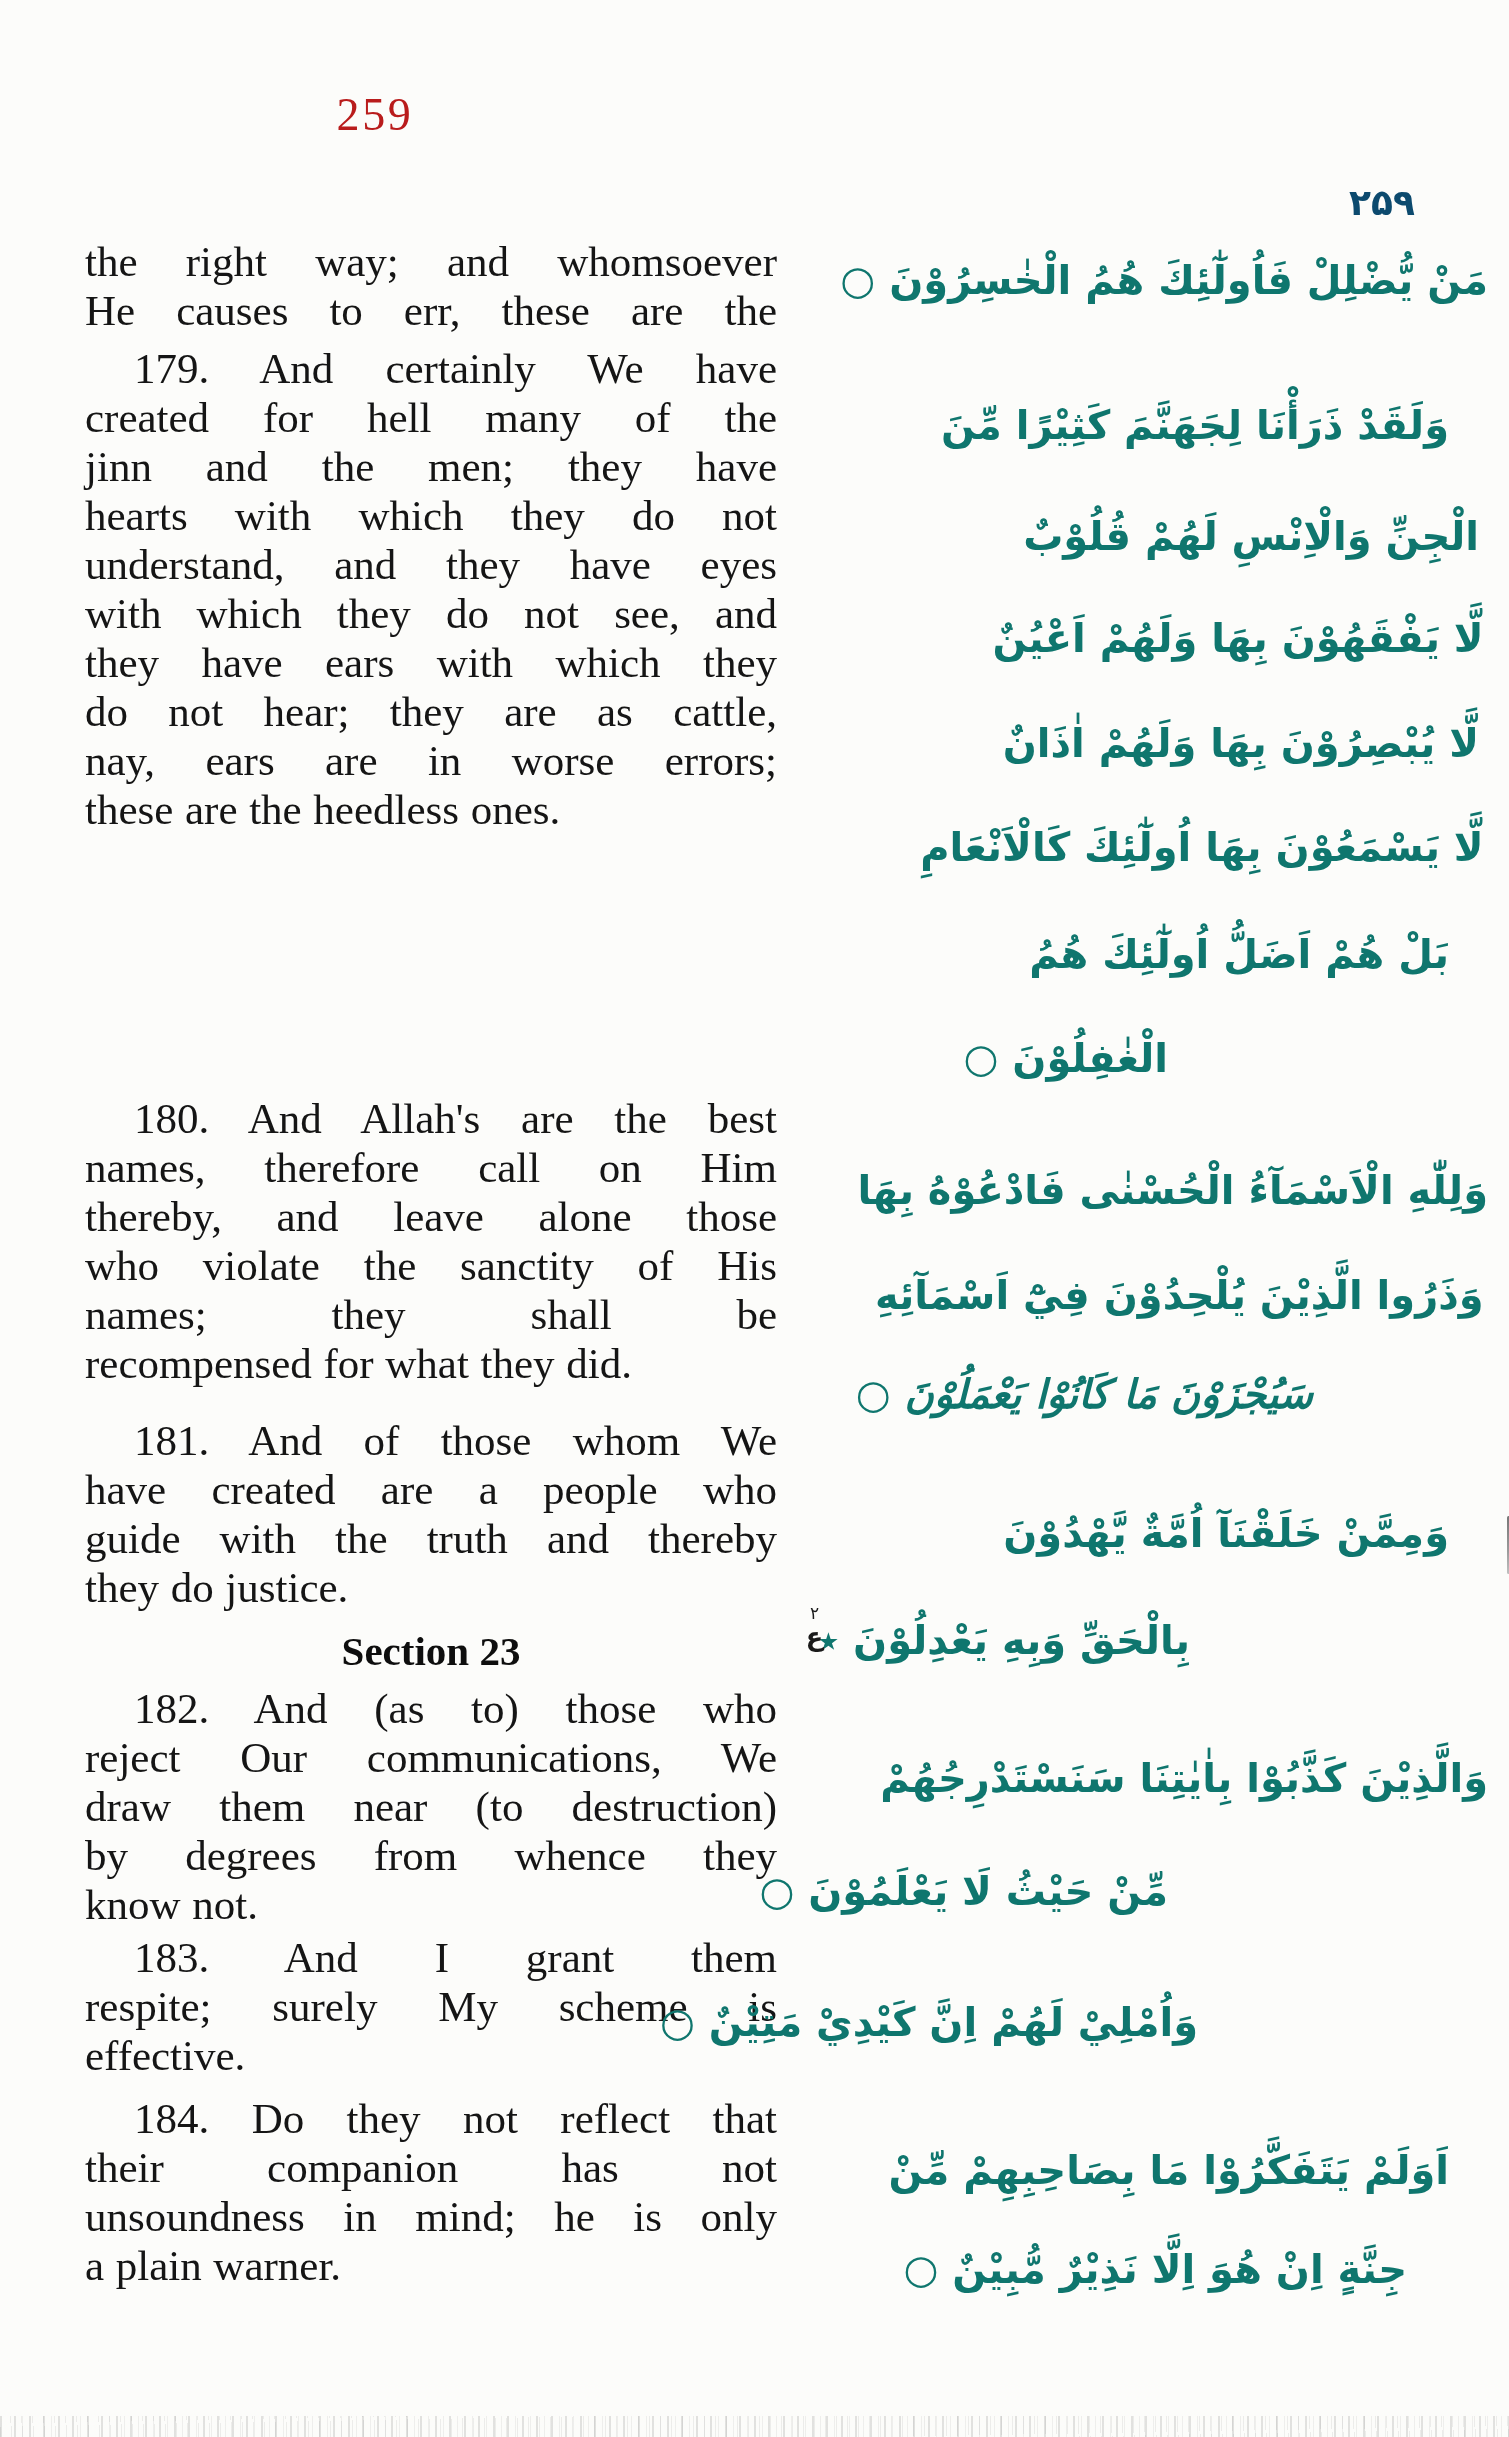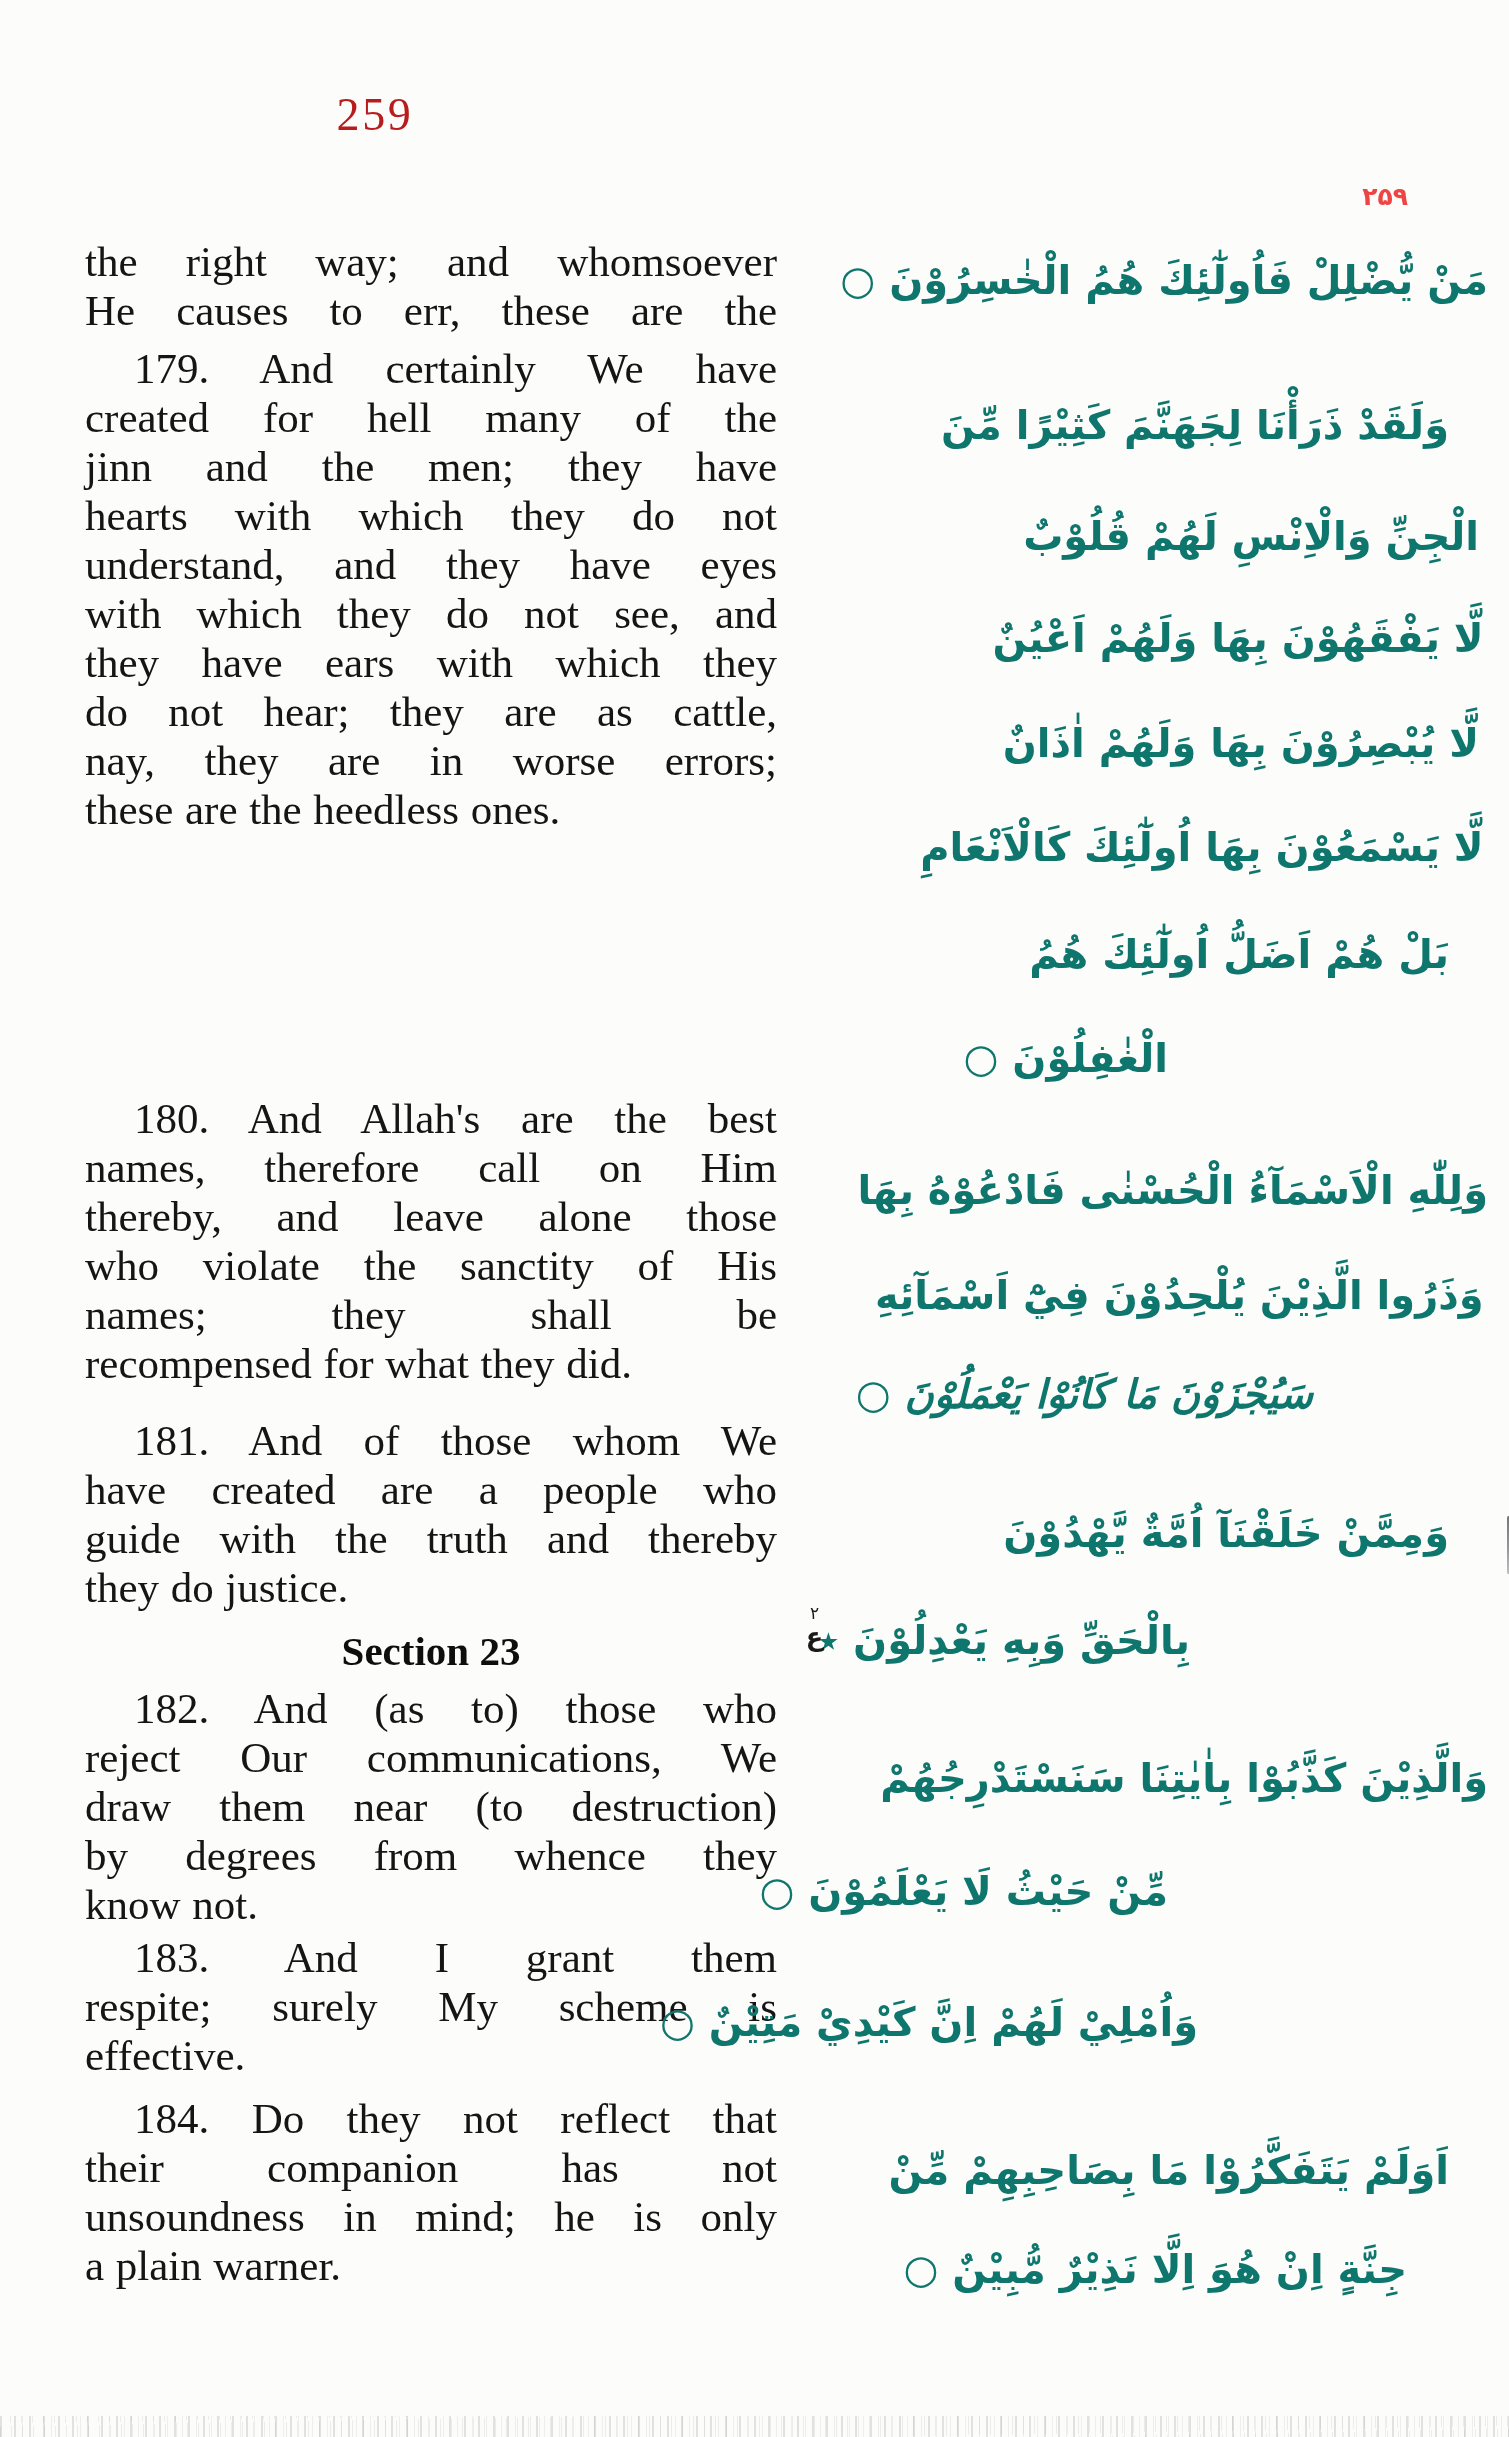--- a/index.html
+++ b/index.html
@@ -15,23 +15,23 @@
 
   
   .page-number-latin {
     position:absolute; top:88px; left:0; width:750px;
     text-align:center;
     font-size:46px; letter-spacing:2.6px;
     font-family:"Liberation Serif", serif;
     color:#b91c1c;
   }
   .page-number-arabic {
-    position:absolute; top:182px; right:102px;
+    position:absolute; top:182px; right:95px;
     font-family:"DejaVu Sans", sans-serif;
-    font-weight:700; font-size:25px; color:#ef4444;
+    font-weight:700; font-size:36px; color:#0c4a6e;
     direction:rtl;
   }
 
   
   .translation-column {
     position:absolute; top:237px; left:85px; width:692px;
     font-size:43px; line-height:49px; color:#151515;
   }
   .verse-paragraph { margin:0; }
   .t-line {
@@ -110,21 +110,21 @@
       </div>
       <div class="verse-paragraph" style="margin-top: 9px;">
         <div class="t-line indent">179. And certainly We have</div>
         <div class="t-line">created for hell many of the</div>
         <div class="t-line">jinn and the men; they have</div>
         <div class="t-line">hearts with which they do not</div>
         <div class="t-line">understand, and they have eyes</div>
         <div class="t-line">with which they do not see, and</div>
         <div class="t-line">they have ears with which they</div>
         <div class="t-line">do not hear; they are as cattle,</div>
-        <div class="t-line">nay, they are in worse errors;</div>
+        <div class="t-line">nay, ears are in worse errors;</div>
         <div class="t-line last">these are the heedless ones.</div>
       </div>
       <div class="verse-paragraph" style="margin-top: 260px;">
         <div class="t-line indent">180. And Allah's are the best</div>
         <div class="t-line">names, therefore call on Him</div>
         <div class="t-line">thereby, and leave alone those</div>
         <div class="t-line">who violate the sanctity of His</div>
         <div class="t-line">names; they shall be</div>
         <div class="t-line last">recompensed for what they did.</div>
       </div>

